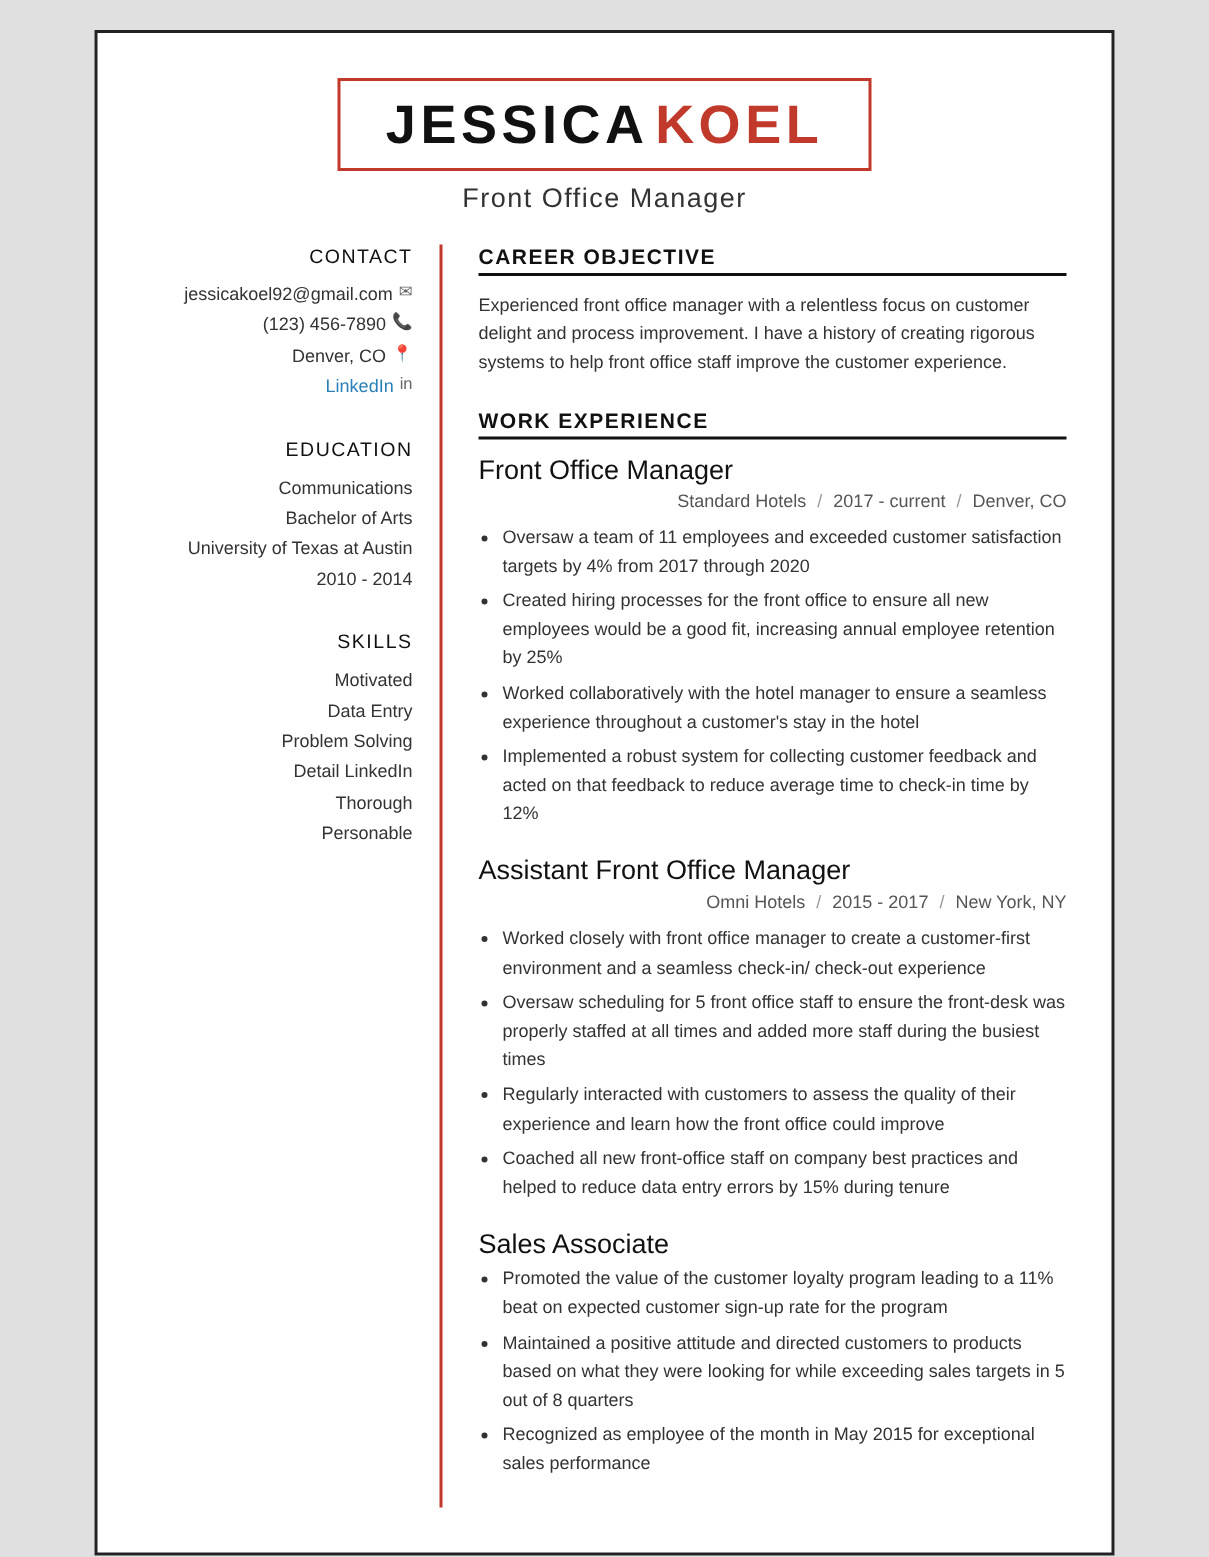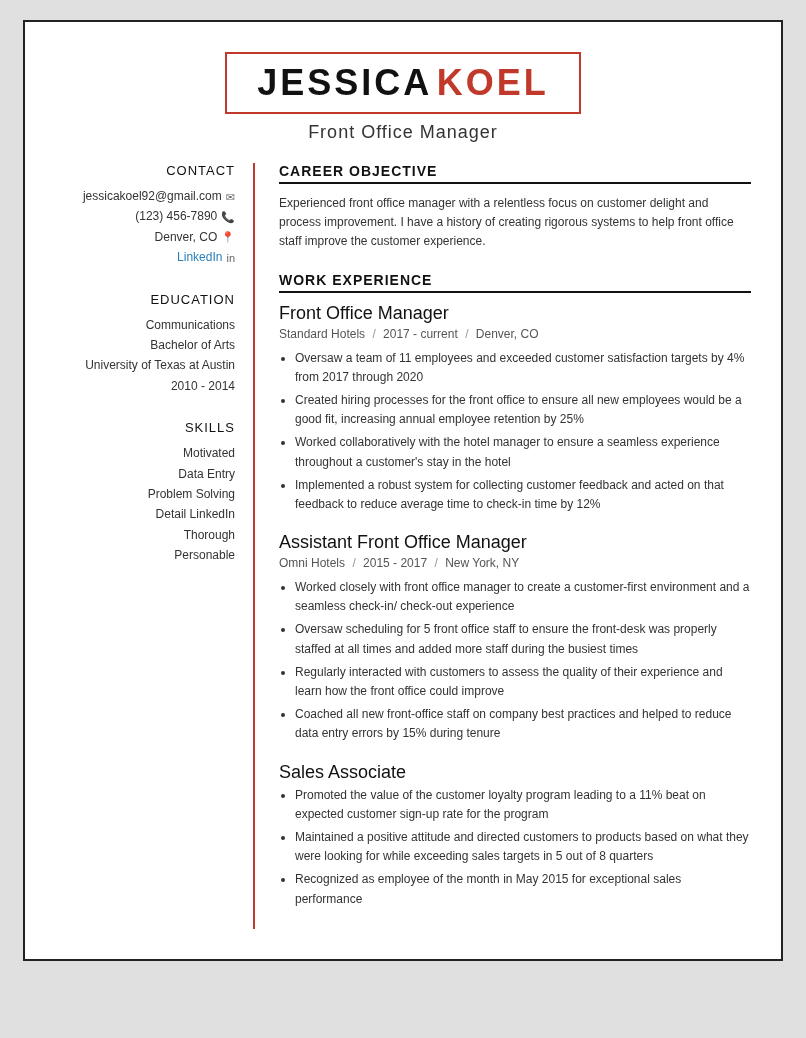--- a/index.html
+++ b/index.html
@@ -6,21 +6,21 @@
     body {
       background: #e0e0e0;
       display: flex;
       justify-content: center;
       align-items: flex-start;
       min-height: 100vh;
       padding: 20px;
       font-family: Arial, sans-serif;
     }
     .resume-wrapper {
-      width: 760px;
+      width: 680px;
       background: #fff;
       border: 2px solid #222;
       padding: 30px 30px 30px 30px;
     }
     
     .header {
       text-align: center;
       margin-bottom: 10px;
     }
     .name-box {
@@ -71,21 +71,21 @@
       letter-spacing: 1px;
       text-transform: uppercase;
       color: #111;
       margin-bottom: 8px;
     }
     .sidebar-item {
       font-size: 12px;
       color: #333;
       line-height: 1.7;
       display: flex;
-      align-items: flex-end;
+      align-items: flex-start;
       justify-content: flex-end;
       gap: 4px;
     }
     .sidebar-item a {
       color: #2980b9;
       text-decoration: none;
     }
     .icon-placeholder {
       font-size: 11px;
       color: #666;
@@ -116,20 +116,21 @@
     .job-title-heading {
       font-size: 18px;
       font-weight: 400;
       color: #111;
       margin-bottom: 3px;
     }
     .job-meta {
       font-size: 12px;
       color: #555;
       margin-bottom: 8px;
+      text-align: right;
     }
     .job-meta .divider {
       margin: 0 4px;
       color: #999;
     }
     .bullet-list {
       padding-left: 16px;
       margin-bottom: 10px;
     }
     .bullet-list li {

